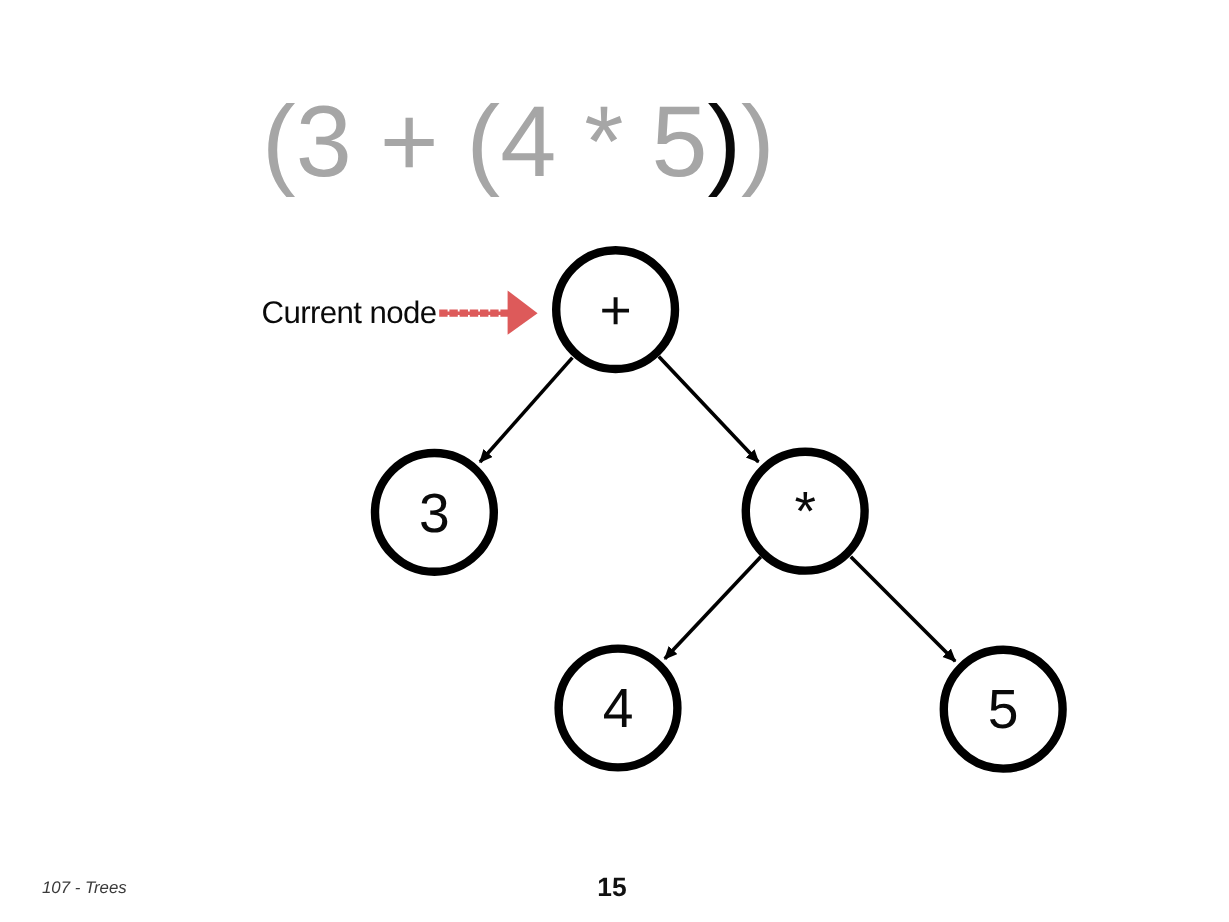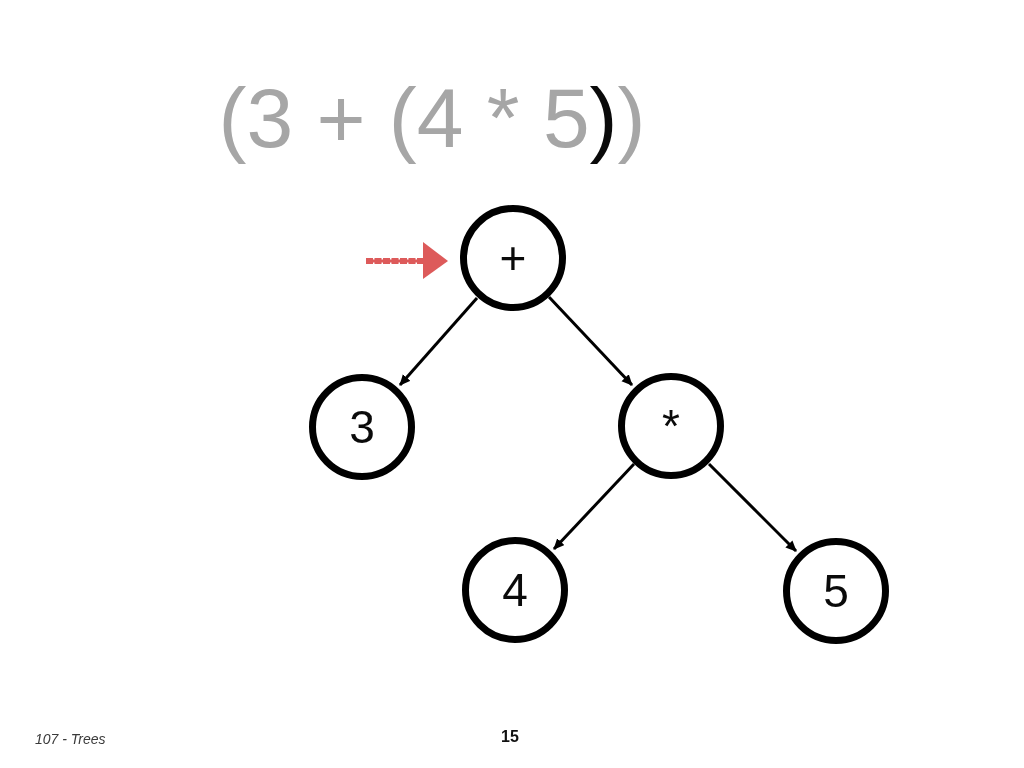--- a/index.html
+++ b/index.html
@@ -84,21 +84,21 @@
     line-height: 1;
     color: #3a3a3a;
     font-style: italic;
   }
   .footer-page {
     position: absolute;
     left: 0;
     top: 729px;
     width: 1020px;
     text-align: center;
-    font-size: 16px;
+    font-size: 22px;
     font-weight: bold;
     line-height: 1;
     color: #111111;
   }
 </style>
 </head>
 <body>
 
 <div class="slide">
 
@@ -114,20 +114,21 @@
     <line class="edge" x1="549" y1="297" x2="632" y2="385" marker-end="url(#arrowhead)"></line>
     <line class="edge" x1="634" y1="464" x2="554" y2="549" marker-end="url(#arrowhead)"></line>
     <line class="edge" x1="709" y1="464" x2="796" y2="551" marker-end="url(#arrowhead)"></line>
     <g>
       <line x1="366" y1="261" x2="424" y2="261" stroke="#dd5a5a" stroke-width="6" stroke-dasharray="7 1.5"></line>
       <line x1="368" y1="261" x2="420" y2="261" stroke="#dd5a5a" stroke-width="3"></line>
       <polygon points="423,242 448,261 423,279" fill="#dd5a5a"></polygon>
     </g>
   </svg>
 
+  <div class="current-node-label">Current node</div>
 
   <div class="node node-plus">
     <span>+</span>
   </div>
   <div class="node node-three">
     <span>3</span>
   </div>
   <div class="node node-star">
     <span>*</span>
   </div>

